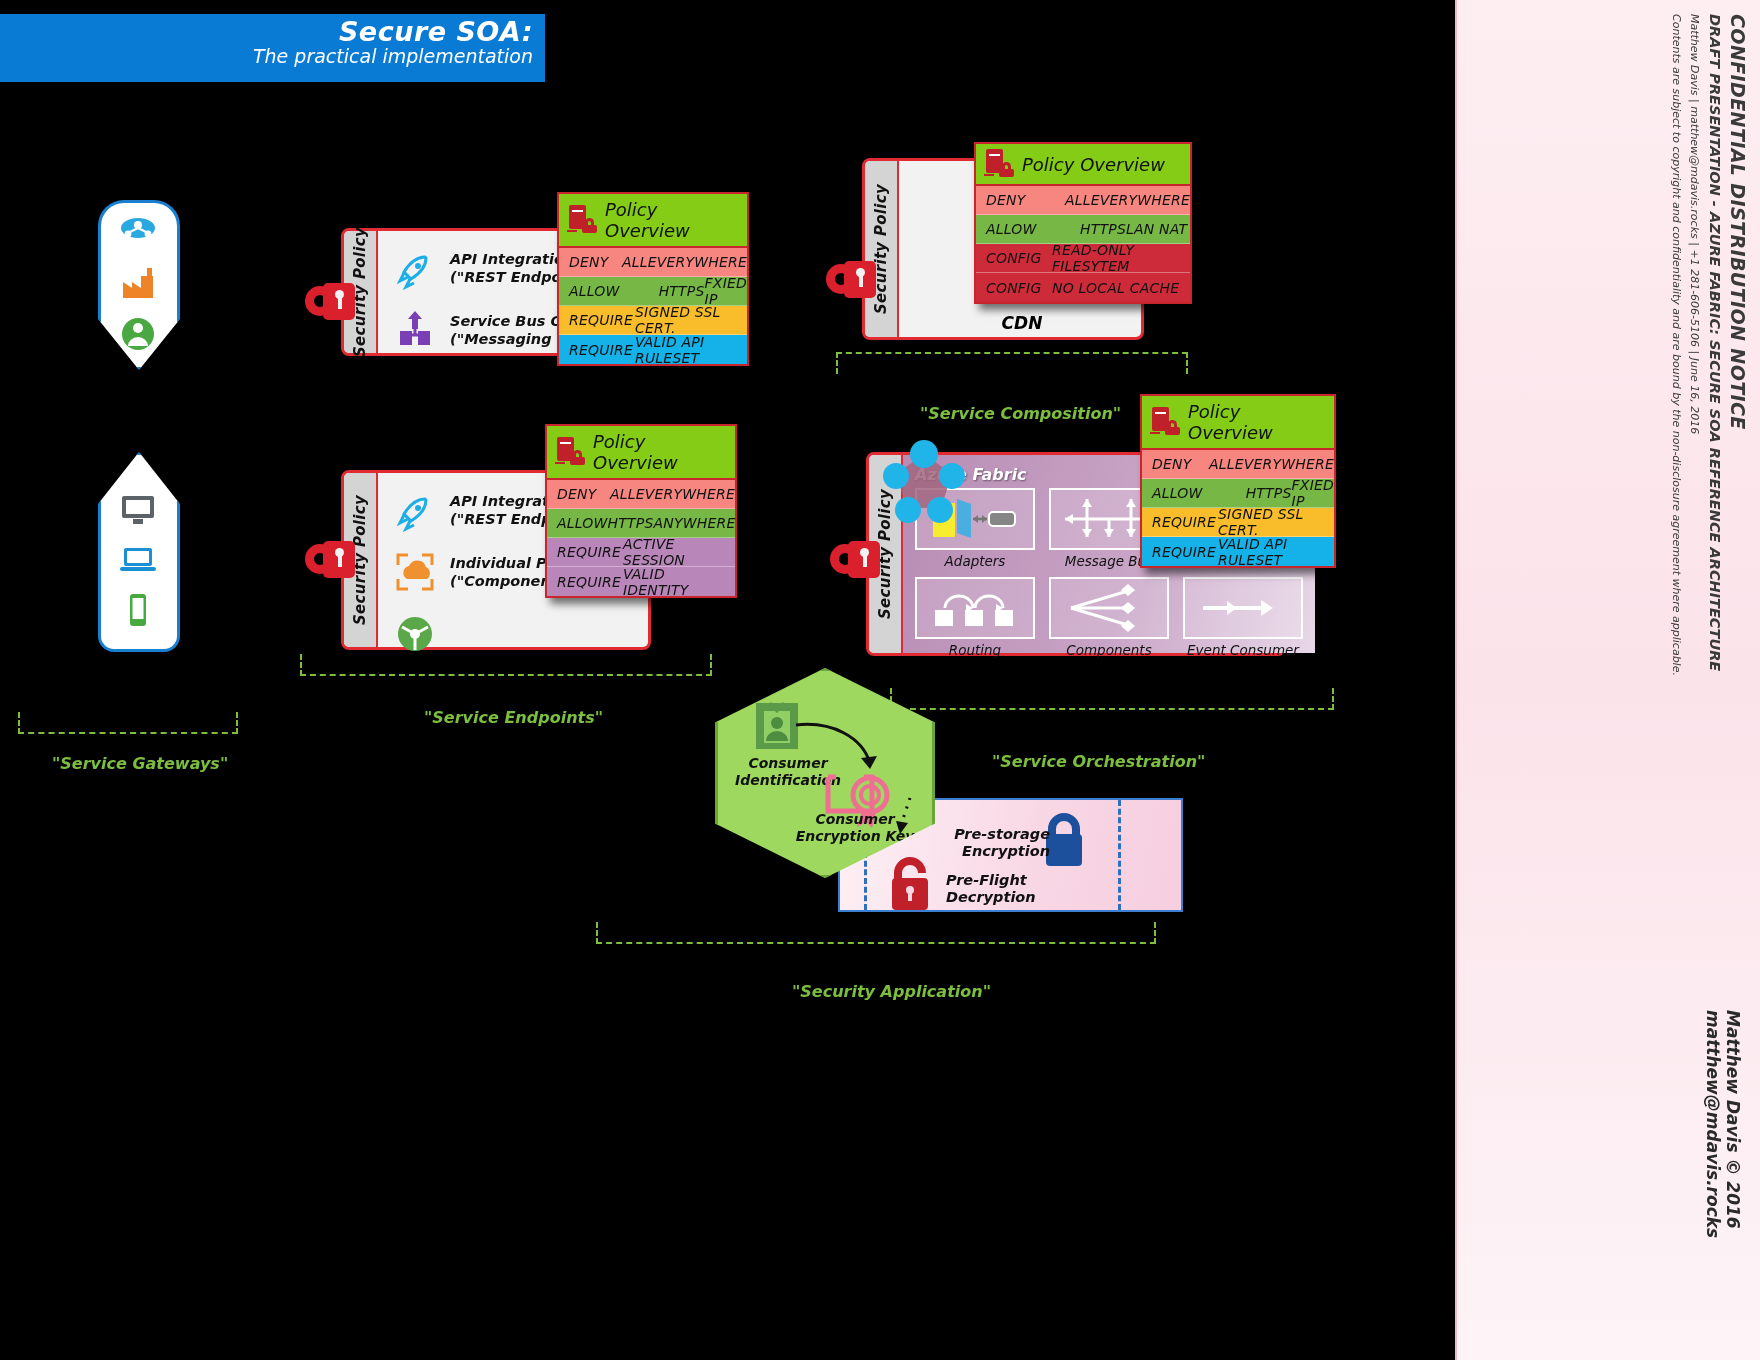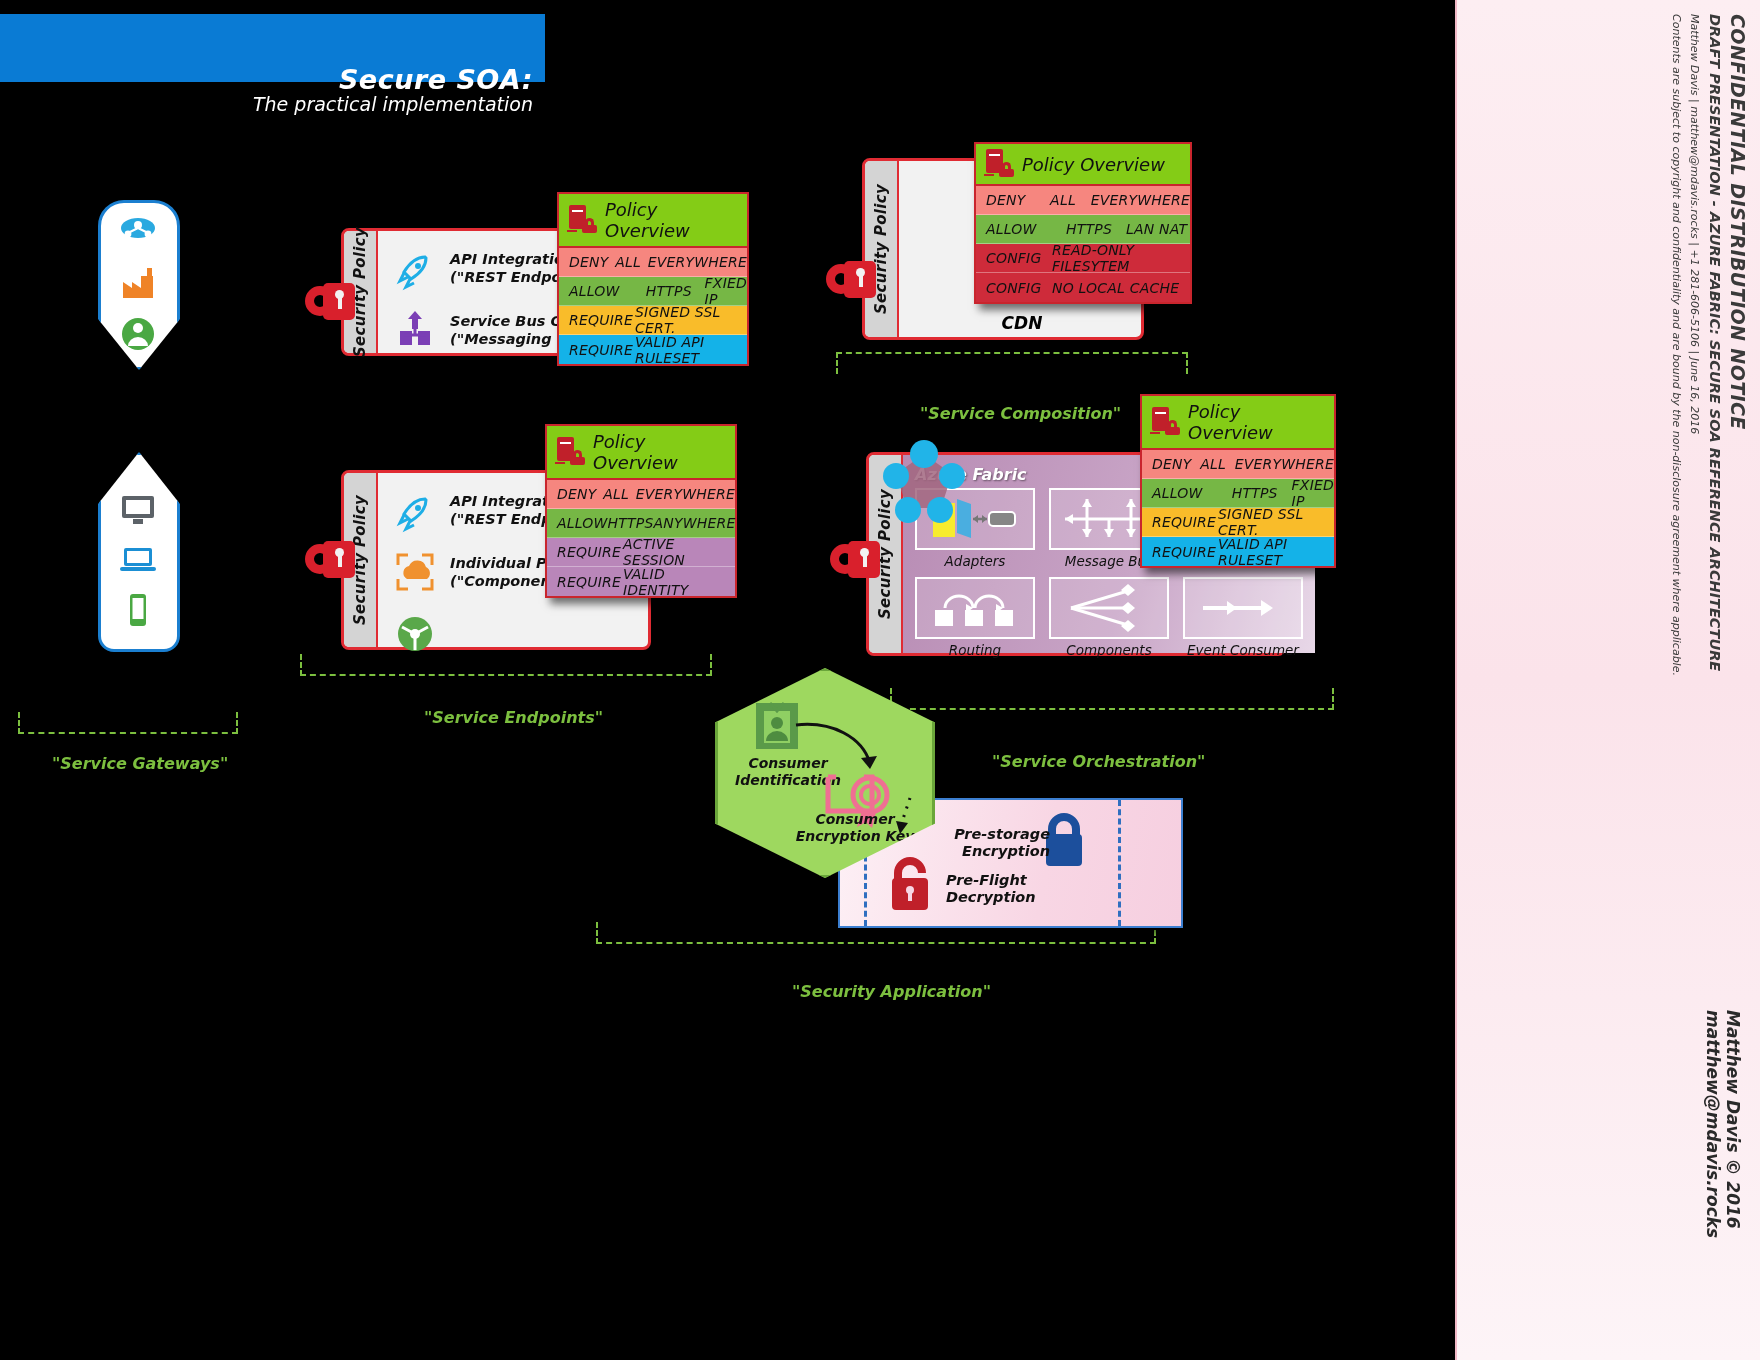--- a/index.html
+++ b/index.html
@@ -9,21 +9,21 @@
     font-family:"DejaVu Sans", sans-serif;
   }
   .stage { position:absolute; left:0; top:0; width:1760px; height:1360px; }
 
   
   .title-banner{
     position:absolute; left:0; top:14px; width:545px; height:68px;
     background:#0a7bd4; color:#fff; text-align:right;
     padding:4px 12px 0 0;
   }
-  .title-main{ font-size:27px; font-style:italic; font-weight:bold; letter-spacing:.5px; line-height:1.05;margin-top:48px;}
+  .title-main{ font-size:27px; font-style:italic; font-weight:bold; letter-spacing:.5px; line-height:1.05;}
   .title-sub{ font-size:19px; font-style:italic; line-height:1.15; }
 
   
   .arrow-shape{
     position:absolute; background:#fff; border:3px solid #1b7fd0;
   }
   .arr-top{
     left:98px; top:200px; width:82px; height:170px;
     clip-path: polygon(0 0, 100% 0, 100% 70%, 50% 100%, 0 70%);
     border-radius:26px 26px 0 0;
@@ -90,21 +90,21 @@
     padding:5px 10px 5px 8px; font-size:18px; font-style:italic; color:#111;
     border-bottom:2px solid #c9252d;
   }
   .policy .prow{
     display:flex; align-items:center; height:29px;
     font-size:14px; font-style:italic; color:#111; letter-spacing:.2px;
     border-bottom:1px solid rgba(255,255,255,.35);
   }
   .policy .prow .c1{ width:76px; padding-left:10px; }
   .policy .prow .c2{ flex:1; text-align:left; padding-right:6px;}
-  .policy .prow .c2a{ width:74px; text-align:center; }
+  .policy .prow .c2a{ width:74px; text-align:right; }
   .policy .prow .c3{ flex:1; text-align:left; }
 
   
   .pdoc{ position:relative; width:30px; height:30px; flex:0 0 30px; }
   .pdoc .sheet{ position:absolute; left:2px; top:0; width:17px; height:24px; background:#c0202a; border-radius:2px;}
   .pdoc .line{ position:absolute; left:5px; top:5px; width:11px; height:2px; background:#fff;}
   .pdoc .lk{ position:absolute; right:0; bottom:2px; width:15px; height:15px; }
   .pdoc .lk .sh{ position:absolute; left:3px; top:0; width:9px; height:9px; border:3px solid #c0202a; border-bottom:none; border-radius:5px 5px 0 0;}
   .pdoc .lk .bd{ position:absolute; left:0; top:7px; width:15px; height:8px; background:#c0202a; border-radius:2px;}
   .pdoc .dash{ position:absolute; left:0; bottom:3px; width:10px; height:2px; background:#c0202a;}
@@ -135,21 +135,21 @@
   .hexwrap{ position:absolute; z-index:6; }
   .hex{
     width:220px; height:210px; background:#9ed85f; border:3px solid #6aa63a;
     clip-path:polygon(50% 0, 100% 26%, 100% 74%, 50% 100%, 0 74%, 0 26%);
     position:relative;
   }
   .hex .lbl{ position:absolute; font-size:14px; font-style:italic; font-weight:bold; color:#111; text-align:center; line-height:1.2;}
 
   
   .encpanel{
-    position:absolute; width:345px; height:130px;
+    position:absolute; width:345px; height:114px;
     background:linear-gradient(100deg,#fdf0f5 0%, #f8d6e4 60%, #f6cfe0 100%);
     border:2px solid #3c7fd0; z-index:4;
     box-shadow:4px 5px 7px rgba(0,0,0,.5);
   }
   .encpanel .vbar{ position:absolute; top:0; bottom:0; width:0; border-left:3px dashed #2f6fc0;}
   .enc-lbl{ position:absolute; font-size:14.5px; font-style:italic; font-weight:bold; color:#111; line-height:1.2;}
 
   
   .brace{ position:absolute; border:2px dashed #7cbf3f; border-top:none; z-index:1;}
   .brace.down{ border-bottom:none; border-top:2px dashed #7cbf3f;}

